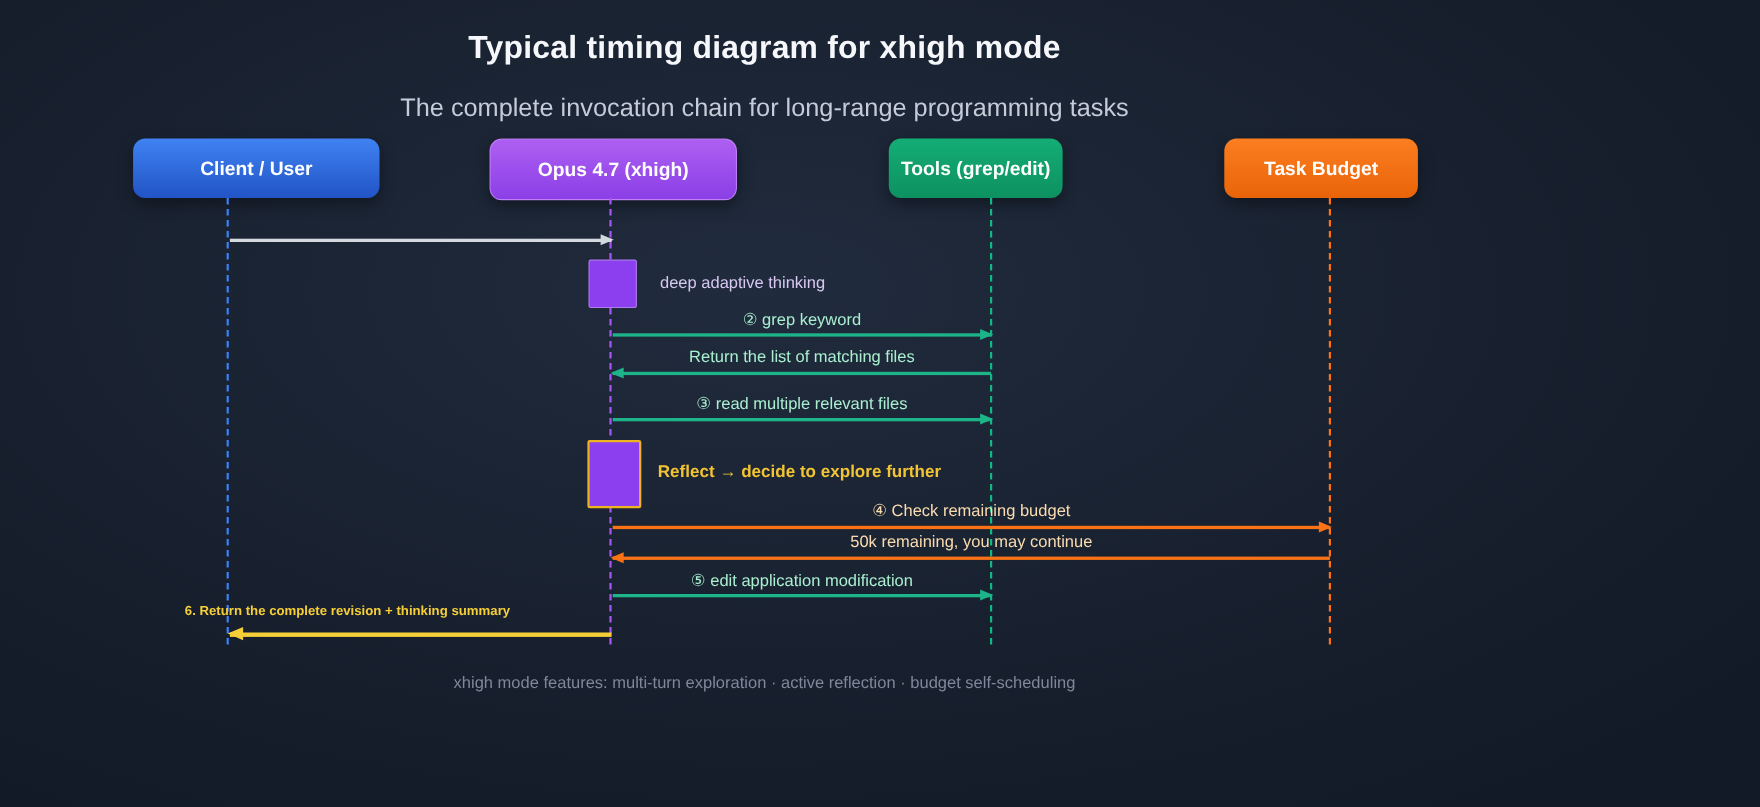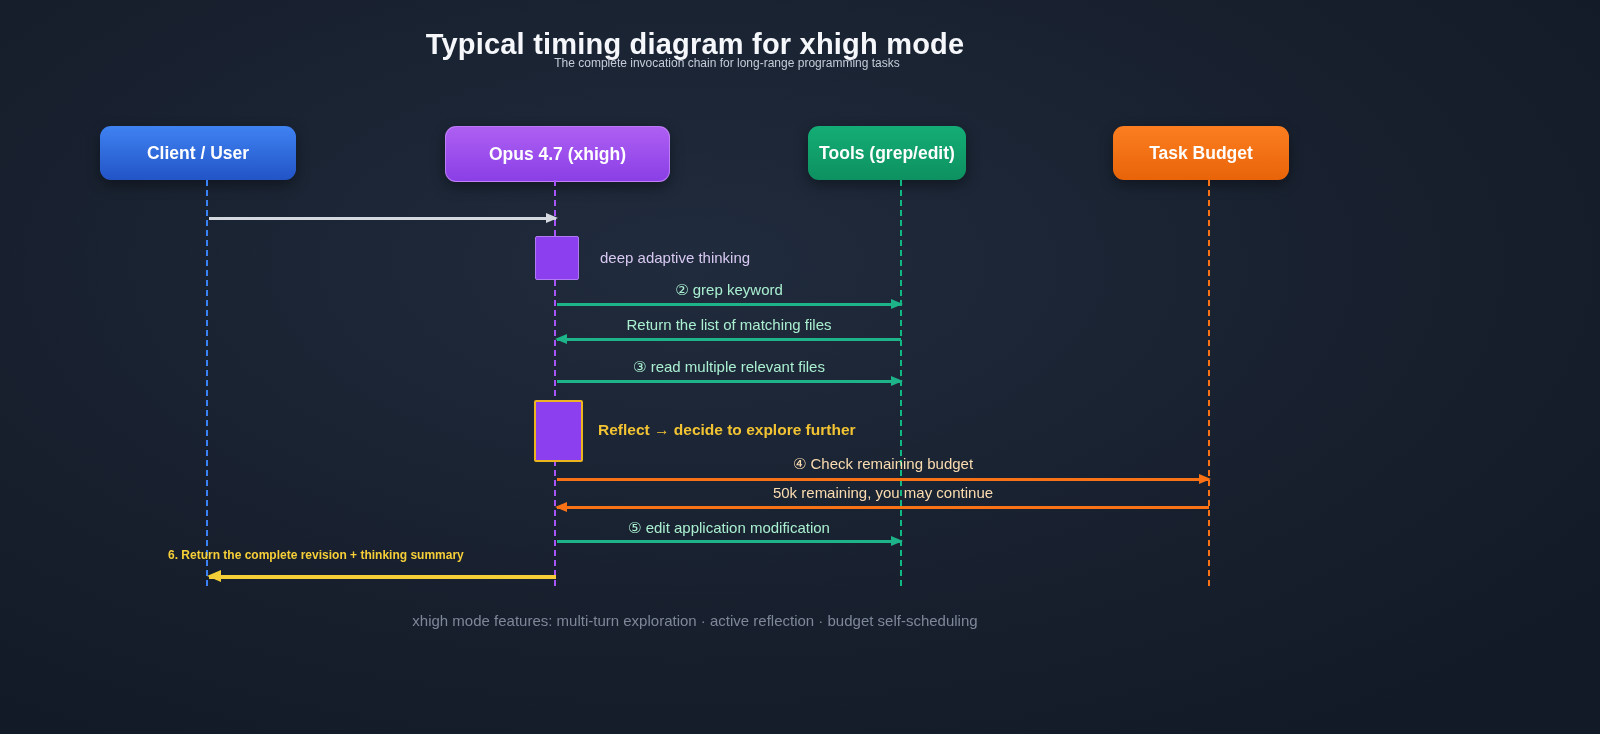--- a/index.html
+++ b/index.html
@@ -3,30 +3,30 @@
 <meta charset="utf-8">
 <style>
   html,body{margin:0;padding:0;background:#101624;}
   #stage{
     position:relative;width:1600px;height:734px;overflow:hidden;
     background:radial-gradient(1150px 560px at 43% 36%, #202b3d 0%, #1a2332 45%, #161d2b 75%, #121927 100%);
     font-family:"Liberation Sans","DejaVu Sans",sans-serif;
   }
   .centerband{position:absolute;left:0;width:1390px;text-align:center;}
   .title{top:28px;font-size:29px;font-weight:bold;color:#f5f7fb;letter-spacing:.2px;}
-  .subtitle{top:56px;font-size:12px;color:#c5ccd9;padding-left:32px;}
+  .subtitle{top:84px;font-size:23px;color:#c5ccd9;}
   .footer{top:612px;font-size:15px;color:#7e8899;}
 
   .actor{
     position:absolute;top:126px;height:54px;border-radius:11px;
     display:flex;align-items:center;justify-content:center;
     color:#fff;font-weight:bold;font-size:17.5px;
     box-shadow:0 5px 14px rgba(0,0,0,.38);
   }
-  .actor-client{left:100px;width:196px;background:linear-gradient(180deg,#3f82f2,#2254c6);}
+  .actor-client{left:121px;width:224px;background:linear-gradient(180deg,#3f82f2,#2254c6);}
   .actor-opus{left:445px;width:223px;background:linear-gradient(180deg,#ae5ff2,#8a3fe6);border:1.5px solid rgba(200,140,250,.75);}
   .actor-tools{left:808px;width:158px;background:linear-gradient(180deg,#14ad76,#0d9160);}
   .actor-budget{left:1113px;width:176px;background:linear-gradient(180deg,#fb7e20,#e96408);}
 
   .lifeline{position:absolute;top:180px;height:406px;width:0;border-left:2px dashed;}
   .ll-client{left:206px;border-color:#3b82f6;}
   .ll-opus{left:554px;border-color:#a855f7;}
   .ll-tools{left:900px;border-color:#10b981;}
   .ll-budget{left:1208px;border-color:#f97316;}
 

